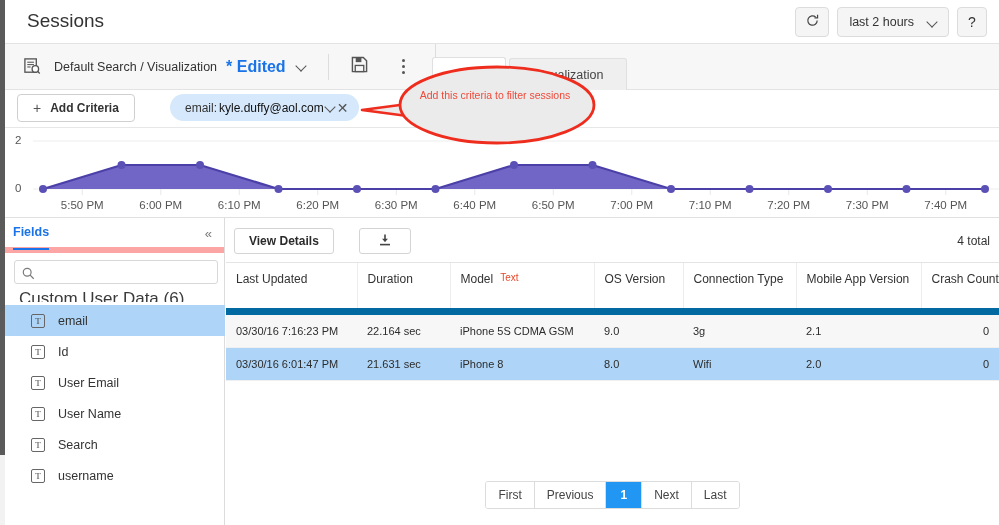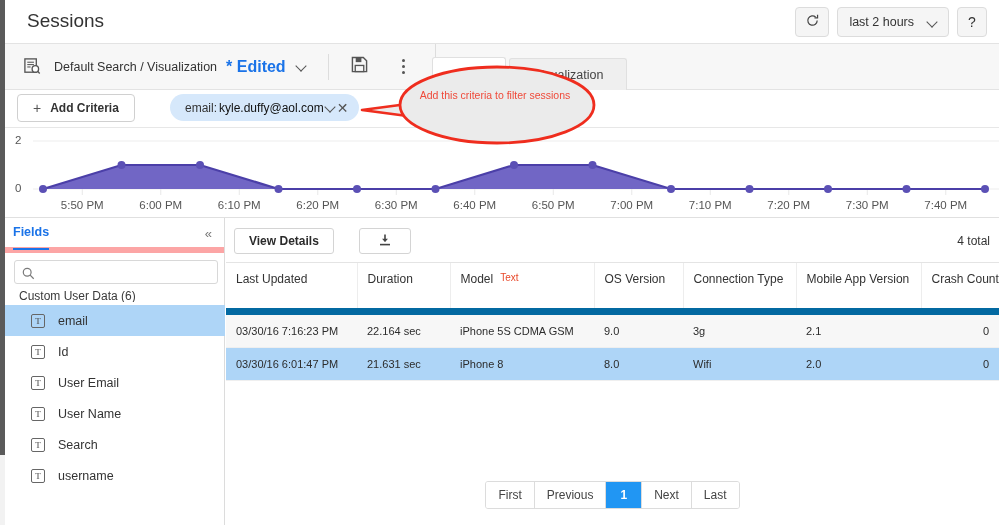--- a/index.html
+++ b/index.html
@@ -112,21 +112,21 @@
     position: absolute; left: 8px; top: 7px; font-size: 12.5px; color: #1a73e8;
     font-weight: bold; padding-bottom: 9px; border-bottom: 2.5px solid #1a73e8; cursor: pointer;
   }
   .collapse-icon { position: absolute; right: 12px; top: 8px; color: #777; font-size: 13px; cursor: pointer; }
   .search-box {
     position: absolute; left: 9px; top: 42px; width: 204px; height: 24px;
     border: 1px solid #d8d8d8; border-radius: 3px; background: #fff; cursor: text;
   }
   .search-icon { position: absolute; left: 7px; top: 5px; }
   .group-title {
-    position: absolute; left: 14px; top: 71px; font-size: 12px; color: #3a3a3a;
+    position: absolute; left: 14px; top: 71px; font-size: 17px; color: #3a3a3a;
     font-weight: 400; white-space: nowrap; overflow: hidden; height: 13px;
   }
   .field-list { position: absolute; left: 0; top: 87px; width: 220px; }
   .field-item {
     height: 31px; display: flex; align-items: center; gap: 13px;
     padding-left: 26px; font-size: 12.5px; color: #333; cursor: pointer;
   }
   .field-item.sel { background: #aed5f7; }
   .tbadge {
     width: 14px; height: 14px; border: 1.2px solid #666; border-radius: 2px;

